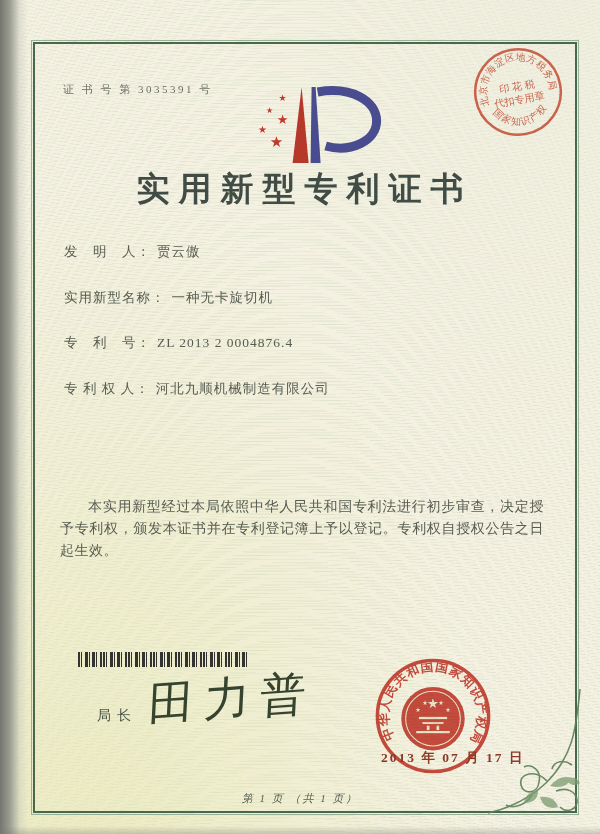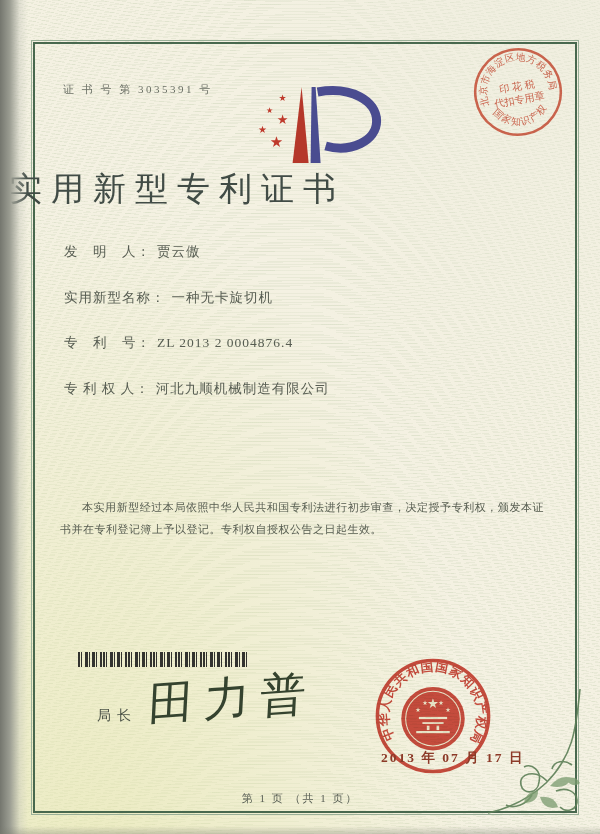--- a/index.html
+++ b/index.html
@@ -30,30 +30,30 @@
   }
   .frame-inner { position:absolute; inset:1px; border:2px solid #48684e; }
 
   .cert-no {
     position:absolute; left:63px; top:82px; z-index:2;
     font-size:11px; color:#6b7066; letter-spacing:2.5px;
   }
   .logo { position:absolute; left:50%; top:84px; transform:translateX(-44%); z-index:2; }
   .title {
     position:absolute; left:0; right:0; top:167px; z-index:2;
-    font-size:33px; font-weight:400; color:#414c46;
+    text-align:center; font-size:33px; font-weight:700; color:#414c46;
     letter-spacing:9px; text-indent:9px;
   }
   .fields { position:absolute; left:64px; top:243px; right:50px; z-index:2; }
   .field-row { height:45.5px; font-size:13.5px; color:#575d52; letter-spacing:1px; }
   .field-row .lbl { margin-right:6px; }
 
   .body-text {
     position:absolute; left:60px; right:56px; top:496px; z-index:2;
-    font-size:11px; line-height:22px; color:#565c50;
+    font-size:14px; line-height:22px; color:#565c50;
     text-align:justify; letter-spacing:0.5px;
   }
   .body-text p { text-indent:2em; }
 
   .barcode {
     position:absolute; left:78px; top:652px; width:170px; height:15px; z-index:2;
     background:repeating-linear-gradient(90deg,
       #33332f 0 2px, transparent 2px 3px,
       #33332f 3px 4px, transparent 4px 7px,
       #33332f 7px 10px, transparent 10px 11px,
@@ -82,21 +82,21 @@
     font-size:13.5px; font-weight:600; color:#8c3a28; letter-spacing:2px;
   }
 
   .tax-stamp {
     position:absolute; left:462px; top:36px; z-index:6;
     transform:rotate(-10deg); opacity:0.82; mix-blend-mode:multiply;
   }
 
   .footer {
     position:absolute; left:0; right:0; top:791px; z-index:2;
-    text-align:center; font-size:11px; color:#5a6056; letter-spacing:2px;
+    text-align:center; font-size:11px; color:#5a6056; letter-spacing:2px;font-style:italic;
   }
 
   .corner-ornament { position:absolute; right:16px; bottom:12px; z-index:4; }
 
   svg text { font-family:"Liberation Serif","DejaVu Serif",serif; }
 </style>
 </head>
 <body>
 
 <div class="scan-shadow-left"></div>

